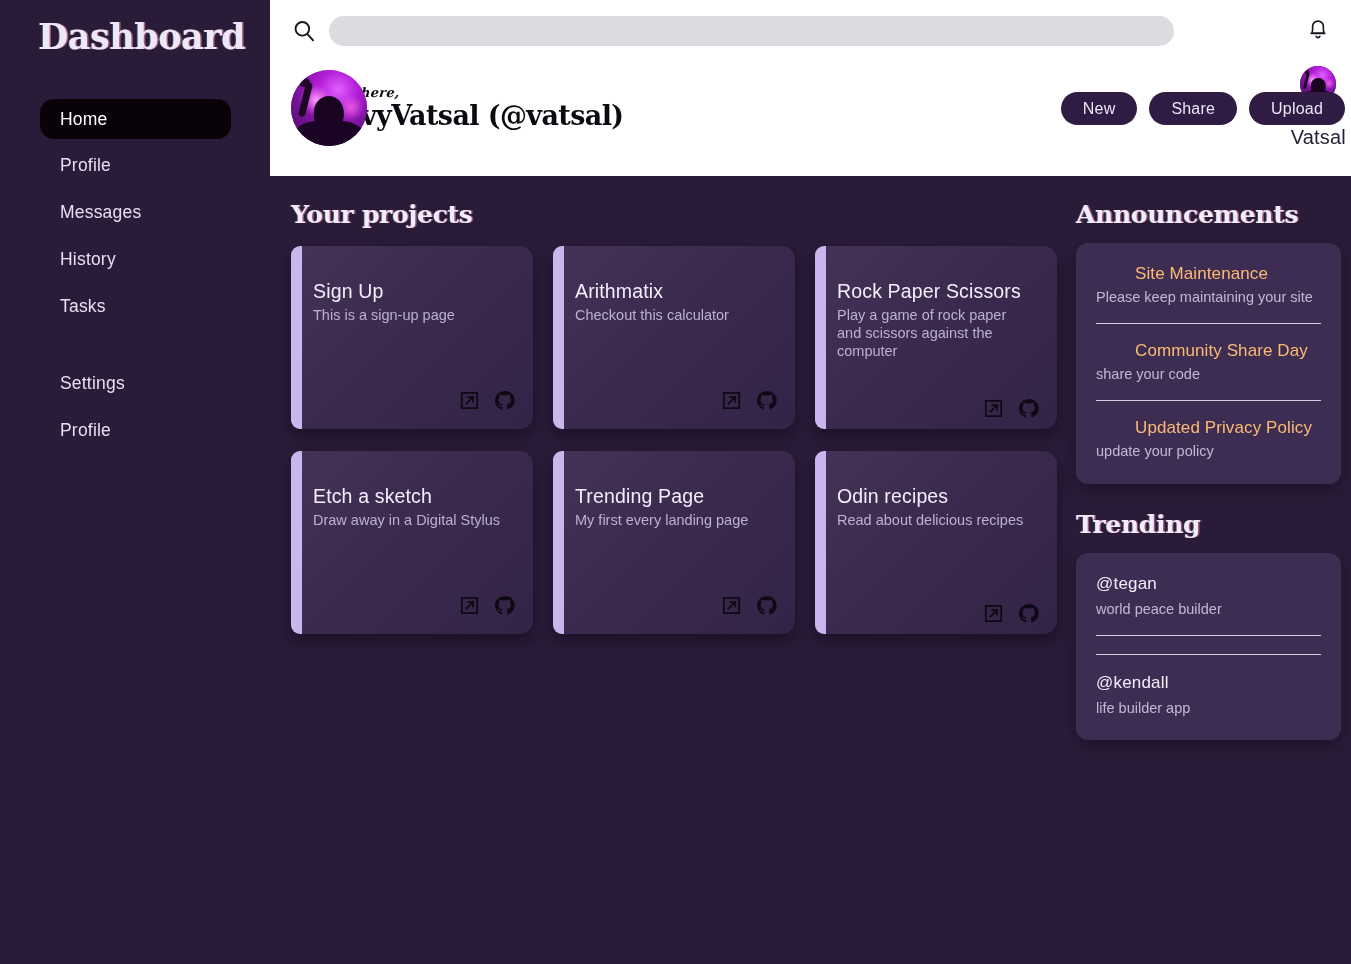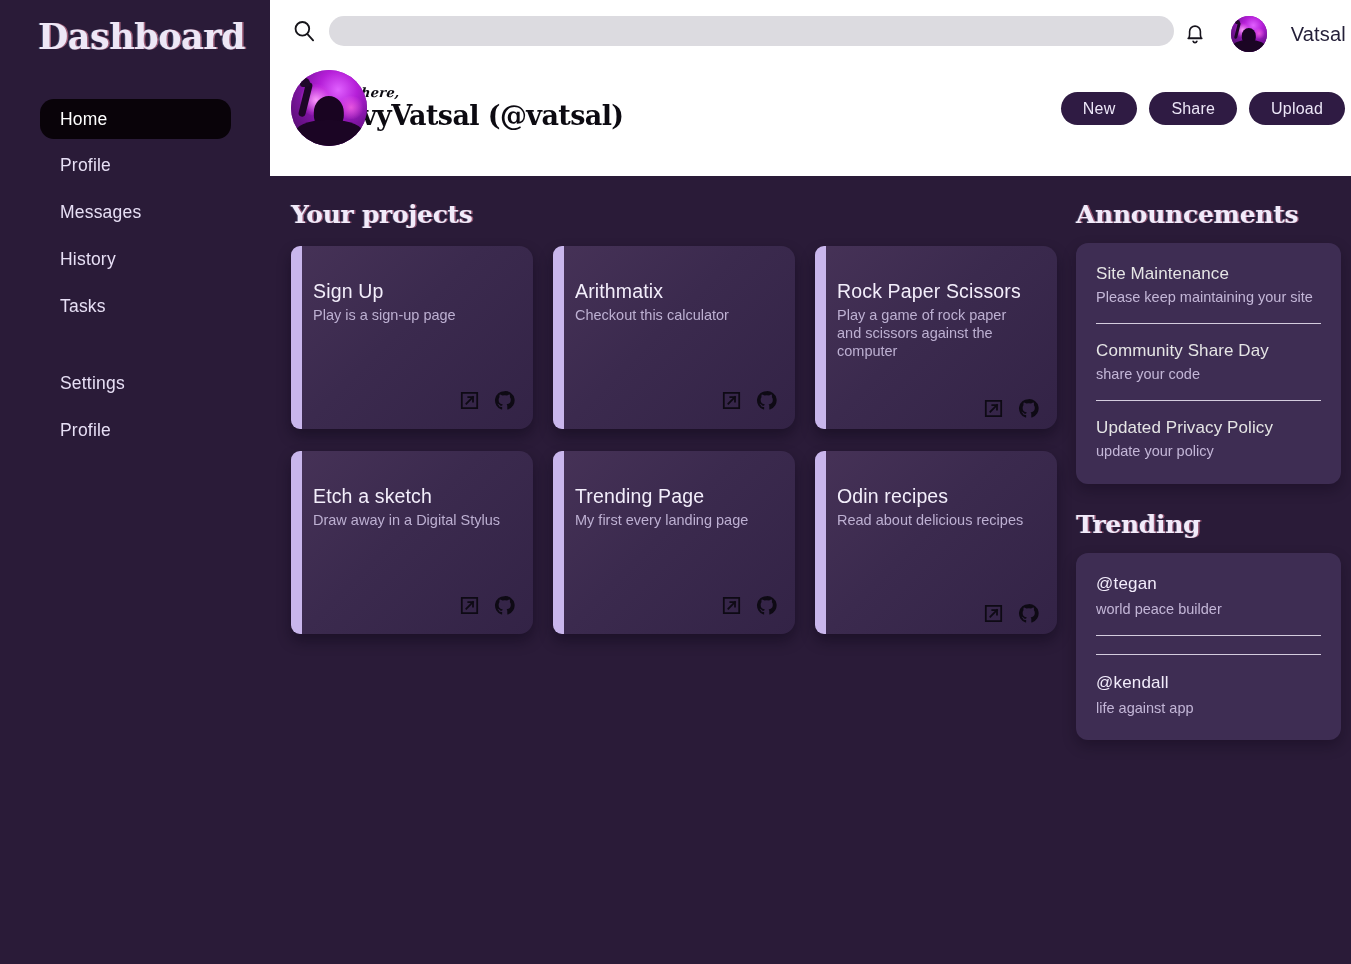--- a/index.html
+++ b/index.html
@@ -104,20 +104,21 @@
     color: #3a3546;
   }
 
   .bellwrap {
     position: absolute;
     right: 5px;
     top: 16px;
     display: flex;
     align-items: center;
     gap: 24px;
+    flex-direction: column;
   }
   .bell-icon { width: 24px; height: 26px; color: #17141d; }
   .bell-icon svg { display: block; width: 24px; height: 26px; }
 
   .avatar-sm {
     width: 36px; height: 36px;
     border-radius: 50%;
     overflow: hidden;
     position: relative;
     flex: 0 0 36px;
@@ -326,23 +327,24 @@
     background: #3e2d53;
     border-radius: 12px;
     padding: 21px 20px 24px 20px;
     box-shadow: 0 6px 14px rgba(10,4,18,0.3);
   }
   .panel + .rail-heading { margin-top: 26px; }
 
   .panel-item { padding: 0; }
   .panel-item-title {
     font-size: 17px;
-    color: #e5e5e5;
+    color: #fdba74;
     letter-spacing: 0.1px;
     margin-bottom: 4px;
+    margin-left: 39px;
   }
   .panel-item-sub {
     font-size: 14.5px;
     color: #c3b6d7;
     line-height: 1.25;
   }
   .divider {
     height: 1px;
     background: #efe9f7;
     opacity: 0.85;
@@ -461,21 +463,21 @@
 
     <section class="projects-col">
       <h2 class="section-title">Your projects</h2>
 
       <div class="cards-grid">
 
         <article class="card">
           <span class="accent"></span>
           <div class="inner">
             <div class="card-title">Sign Up</div>
-            <div class="card-desc">Play is a sign-up page</div>
+            <div class="card-desc">This is a sign-up page</div>
             <div class="card-icons">
               <span class="ic">
                 <svg viewBox="0 0 24 24" fill="none" stroke="currentColor" stroke-width="2" stroke-linecap="square">
                   <path d="M3.2 3.2h17.6v17.6H3.2z"></path>
                   <line x1="8.4" y1="15.6" x2="16" y2="8"></line>
                   <polyline points="10.6,8 16,8 16,13.4"></polyline>
                 </svg>
               </span>
               <span class="ic">
                 <svg viewBox="0 0 24 24" fill="currentColor">
@@ -622,19 +624,19 @@
       <h2 class="section-title rail-heading">Trending</h2>
       <div class="panel">
         <div class="panel-item">
           <div class="trend-handle">@tegan</div>
           <div class="trend-sub">world peace builder</div>
         </div>
         <div class="divider trend-divider"></div>
         <div class="divider trend-divider"></div>
         <div class="panel-item">
           <div class="trend-handle">@kendall</div>
-          <div class="trend-sub">life against app</div>
+          <div class="trend-sub">life builder app</div>
         </div>
       </div>
 
     </aside>
   </div>
 </div>
 
 </body></html>

